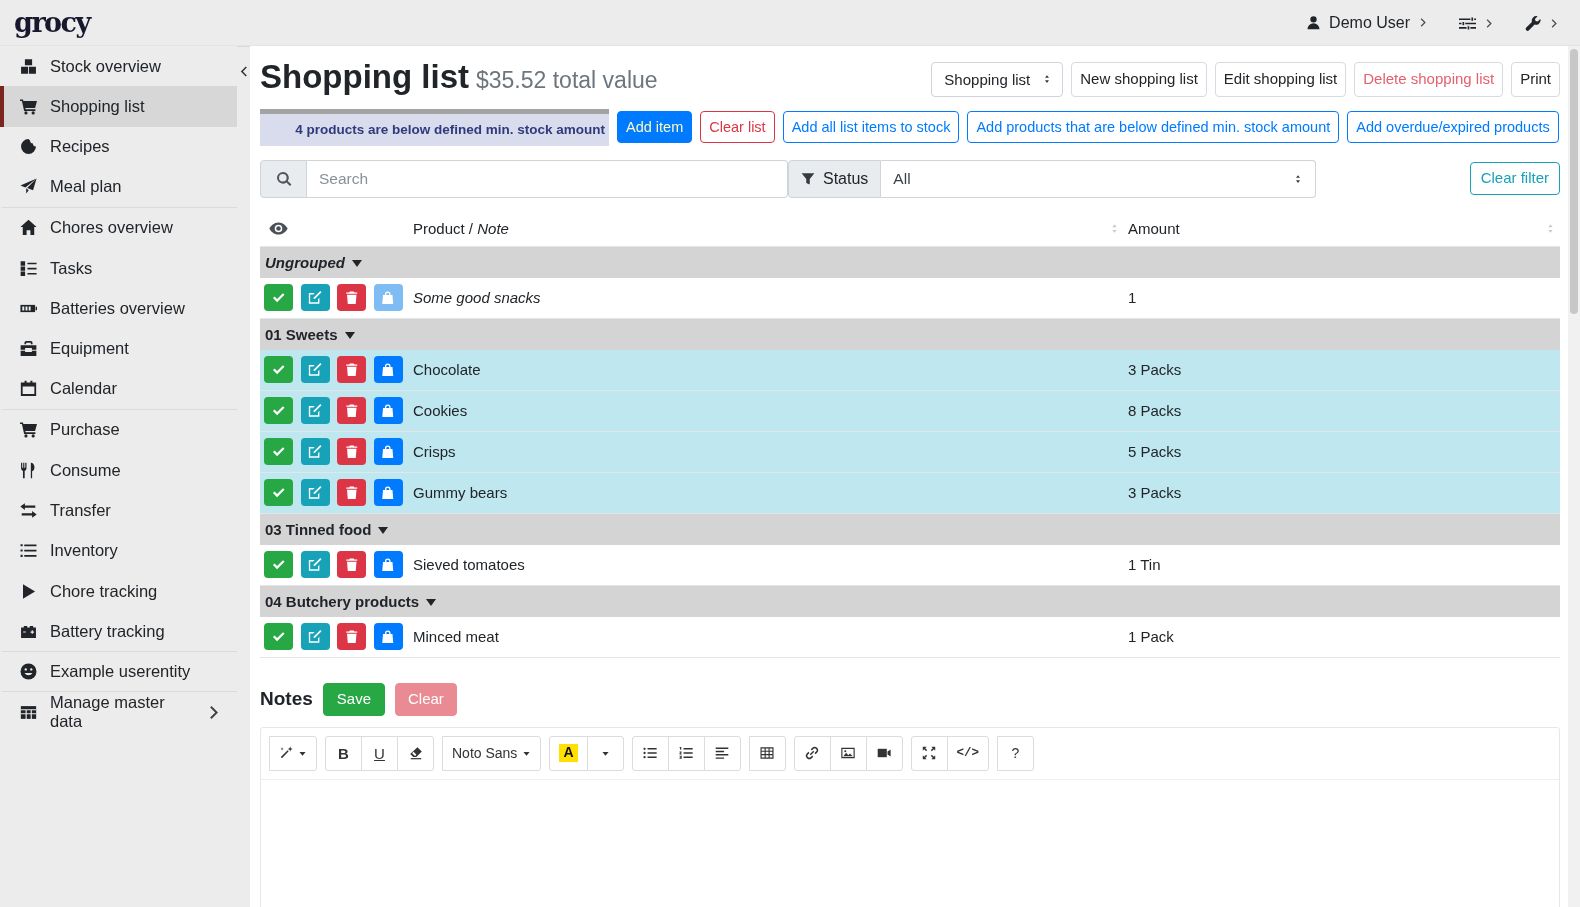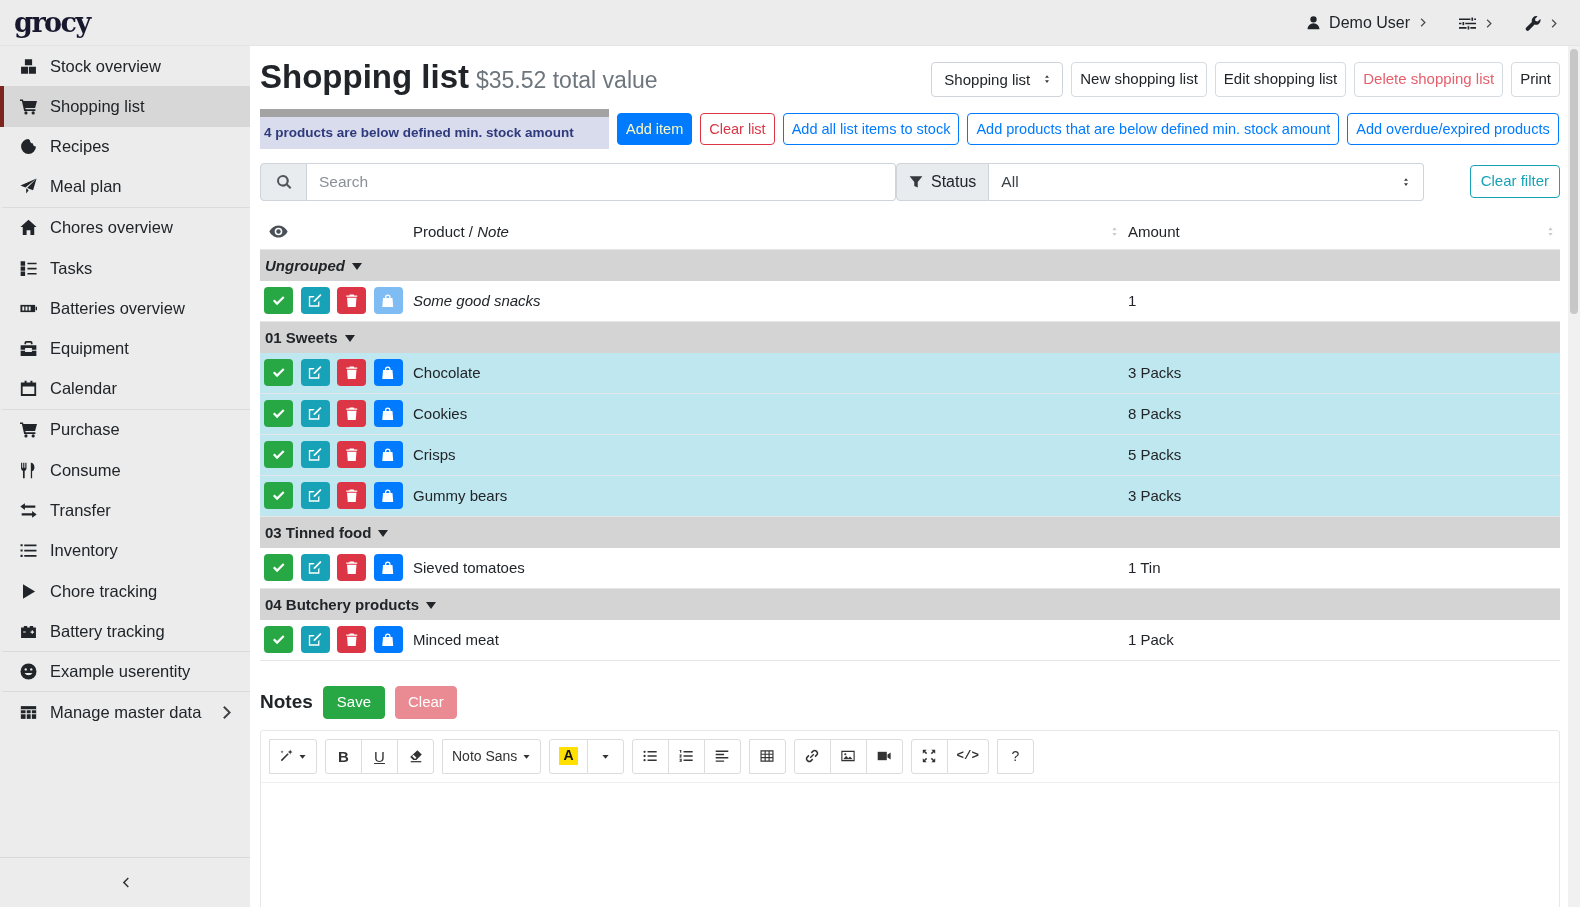--- a/index.html
+++ b/index.html
@@ -7,49 +7,49 @@
 body{font-family:"Liberation Sans",sans-serif;background:#fff;color:#212529;position:relative}
 .icon{display:inline-flex;align-items:center;justify-content:center;flex-shrink:0}
 .icon svg{display:block}
 
 #topbar{position:absolute;top:0;left:0;width:100%;height:46px;background:#ececec;display:flex;align-items:center;justify-content:space-between;padding:0 20px 0 14px;z-index:10;border-bottom:1px solid #e4e4e4}
 .logo{font-family:"DejaVu Serif",serif;font-weight:bold;font-size:27px;color:#17172e;letter-spacing:-1.5px;cursor:pointer}
 .top-right{display:flex;align-items:flex-end;gap:30px}
 .top-menu{display:flex;align-items:center;gap:8px;font-size:16px;cursor:pointer;color:#212529}
 .top-menu .chev{opacity:.8}
 
-#sidebar{position:absolute;top:46px;left:0;width:250px;bottom:0;background:#ececec;display:flex;flex-direction:column}
+#sidebar{position:absolute;top:46px;left:0;width:250px;bottom:0;background:#ececec;display:flex;flex-direction:row}
 #sidebar-nav{flex:1}
 .side-item{display:flex;align-items:center;gap:11px;height:40.4px;padding:0 12px 0 14px;font-size:16.5px;color:#212529;cursor:pointer;border-left:4px solid transparent}
 .side-item .icon{width:21px;color:#212529}
 .side-item .icon svg{width:17px;height:17px}
 .side-item.active{background:#d7d7d7;border-left-color:#7d241f}
 .side-item.divider{border-bottom:1px solid #dbdbdb}
 .side-item .chev-right{margin-left:auto;opacity:.85}
 .side-footer{height:50px;border-top:1px solid #d9d9d9;display:flex;align-items:center;justify-content:center;cursor:pointer;color:#333}
 
 #main{position:absolute;left:250px;top:46px;right:12px;bottom:0;background:#fff;padding:13px 8px 0 10px;overflow:hidden}
 .page-head{display:flex;justify-content:space-between;align-items:flex-start}
 h1{font-size:33px;font-weight:600;line-height:1.1;white-space:nowrap}
 h1 small{font-size:23px;color:#6d757d;font-weight:400;margin-left:7px}
 .head-actions{display:flex;gap:8px;margin-top:3px}
 .btn{display:inline-flex;align-items:center;justify-content:center;gap:7px;border:1px solid transparent;background:#fff;border-radius:4px;font-size:15px;padding:7px 8px;font-family:inherit;cursor:pointer;white-space:nowrap;line-height:1.25}
 .btn-lite{border-color:#d6dbe0;color:#212529}
 .btn-lite.danger-text{color:#e4606d}
 .select-box{display:inline-flex;align-items:center;gap:12px;border:1px solid #ced4da;border-radius:4px;padding:7px 10px 7px 12px;font-size:15px;background:#fff;cursor:pointer;white-space:nowrap}
 
 .alert-row{display:flex;align-items:center;gap:8px;margin-top:12px}
-.minstock{width:349px;flex-shrink:0;background:#d9dcec;border-top:8px solid #a3a3a3;color:#2f3a7d;font-weight:bold;font-size:13.5px;text-align:left;padding:8px 4px 9px;cursor:pointer}
+.minstock{width:349px;flex-shrink:0;background:#d9dcec;border-top:5px solid #a3a3a3;color:#2f3a7d;font-weight:bold;font-size:13.5px;text-align:right;padding:8px 4px 9px;cursor:pointer}
 .btn-sm{font-size:14.5px;padding:6px 8px}
 .btn-primary{background:#007bff;border-color:#007bff;color:#fef9c3}
 .btn-o-danger{border-color:#dc3545;color:#dc3545}
 .btn-o-primary{border-color:#007bff;color:#007bff}
 
 .filter-row{display:flex;align-items:stretch;margin-top:14px;height:38px}
-.search-group{display:flex;width:636px}
+.search-group{display:flex;width:528px}
 .ig-addon{display:flex;align-items:center;justify-content:center;background:#e9ecef;border:1px solid #ced4da;border-radius:4px 0 0 4px;width:47px;color:#50565c}
 .search-input{flex:1;border:1px solid #ced4da;border-left:0;border-radius:0 4px 4px 0;padding:0 12px;font-size:15.5px;font-family:inherit;color:#495057;outline:none}
 .search-input::placeholder{color:#8a9097}
 .status-group{display:flex;width:528px;}
 .status-addon{display:flex;align-items:center;gap:8px;background:#e9ecef;border:1px solid #ced4da;border-radius:4px 0 0 4px;padding:0 12px;font-size:16px;color:#212529}
 .status-select{flex:1;border:1px solid #ced4da;border-left:0;border-radius:0 4px 4px 0;display:flex;align-items:center;justify-content:space-between;padding:0 12px;font-size:15.5px;color:#3c4248;cursor:pointer;background:#fff}
 .clear-filter{margin-left:auto;align-self:center;border-color:#17a2b8;color:#17a2b8;padding:6px 10px}
 
 .grid{margin-top:14px}
 .g-head{display:flex;align-items:center;height:35px;border-bottom:1px solid #e3e7ea;font-weight:normal;font-size:15px}

